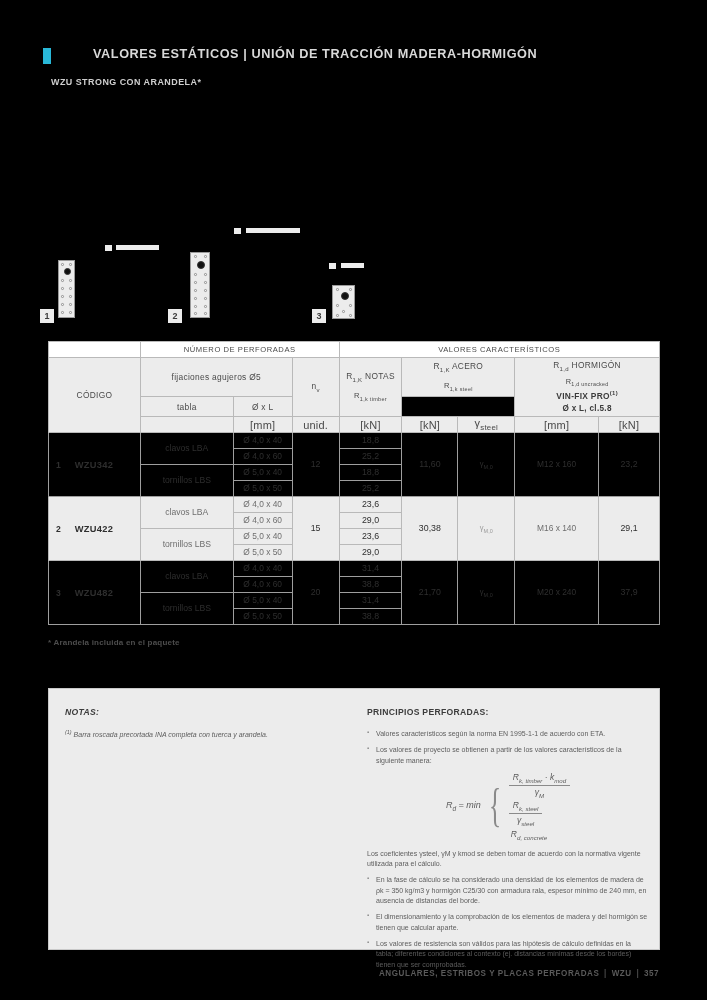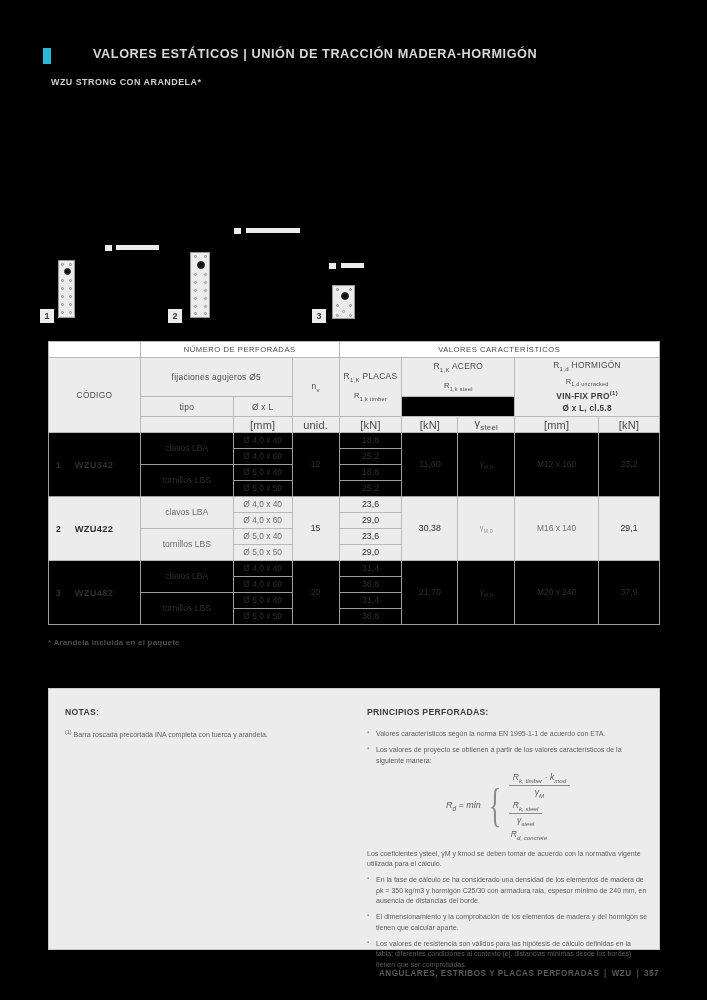--- a/index.html
+++ b/index.html
@@ -83,21 +83,21 @@
   .foot-note {
     position: absolute; left: 48px; top: 638px;
     font-size: 8px; font-weight: bold; color: #4d4d4d; letter-spacing: .2px;
   }
 
   
   .panel {
     position: absolute; left: 48px; top: 688px; width: 612px; height: 262px;
     background: #ececec; border: 1px solid #c9c9c9;
   }
-  .panel-left { position: absolute; left: 16px; top: 18px; width: 290px; }
+  .panel-left { position: absolute; left: 16px; top: 18px; width: 290px; font-style: italic; }
   .panel-right { position: absolute; left: 318px; top: 18px; width: 282px; }
   .pnl-title {
     font-size: 8.6px; font-weight: bold; color: #3c3c3c; letter-spacing: .3px; margin-bottom: 12px;
   }
   .note-txt { font-size: 7px; color: #5d5d5d; line-height: 1.45; }
   .note-txt .sup { font-size: .78em; }
   ul.bul { list-style: none; }
   ul.bul li {
     position: relative; padding-left: 9px; font-size: 7px; color: #5d5d5d;
     line-height: 1.48; margin-bottom: 6px;
@@ -220,21 +220,21 @@
         <td class="th-top" colspan="5">VALORES CARACTERÍSTICOS</td>
       </tr>
       <tr>
         <td class="th-mid" rowspan="3" style="height:58px;">CÓDIGO</td>
         <td class="th-mid" colspan="2" style="height:30px;">fijaciones agujeros Ø5</td>
         <td class="th-mid" rowspan="2">
           <span>n</span><span class="sub">v</span>
         </td>
         <td class="th-mid" rowspan="2">
           <div style="line-height:1.35;padding:3px 0;">
-            <div><span>R</span><span class="sub">1,K</span> <span>PLACAS</span></div>
+            <div><span>R</span><span class="sub">1,K</span> <span>NOTAS</span></div>
             <div style="height:7px"></div>
             <div style="font-size:7.6px"><span>R</span><span class="sub">1,k timber</span></div>
           </div>
         </td>
         <td class="th-mid" colspan="2">
           <div style="line-height:1.35;padding:3px 0;">
             <div><span>R</span><span class="sub">1,K</span> <span>ACERO</span></div>
             <div style="height:7px"></div>
             <div style="font-size:7.6px"><span>R</span><span class="sub">1,k steel</span></div>
           </div>
@@ -243,21 +243,21 @@
           <div style="line-height:1.4;padding:2px 0;">
             <div><span>R</span><span class="sub">1,d</span> <span>HORMIGÓN</span></div>
             <div style="height:4px"></div>
             <div style="font-size:7.4px"><span>R</span><span class="sub">1,d uncracked</span></div>
             <div class="blk" style="font-size:8.4px"><span>VIN-FIX PRO</span><span class="sup">(1)</span></div>
             <div class="blk" style="font-size:8.2px"><span>Ø x L, cl.5.8</span></div>
           </div>
         </td>
       </tr>
       <tr>
-        <td class="th-mid" style="height:20px;">tipo</td>
+        <td class="th-mid" style="height:20px;">tabla</td>
         <td class="th-mid">Ø x L</td>
       </tr>
       <tr>
         <td class="th-unit"></td>
         <td class="th-unit">[mm]</td>
         <td class="th-unit">unid.</td>
         <td class="th-unit">[kN]</td>
         <td class="th-unit">[kN]</td>
         <td class="th-unit">
           <span>γ</span><span class="sub">steel</span>

